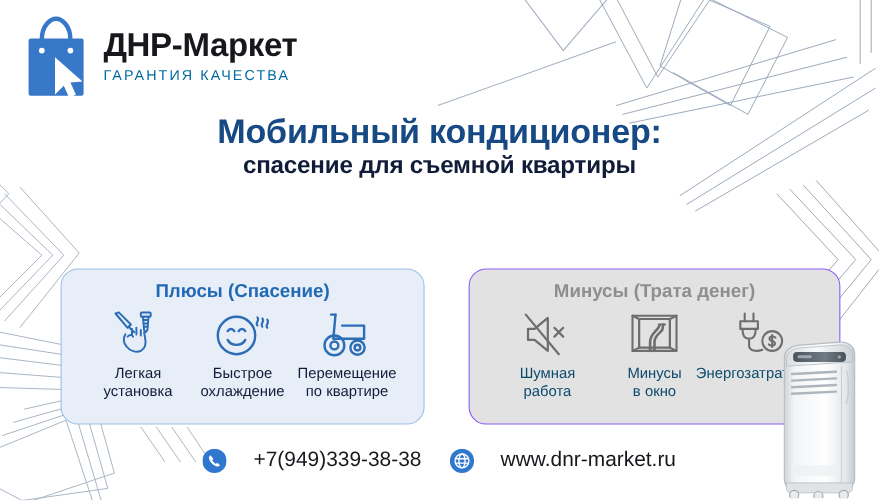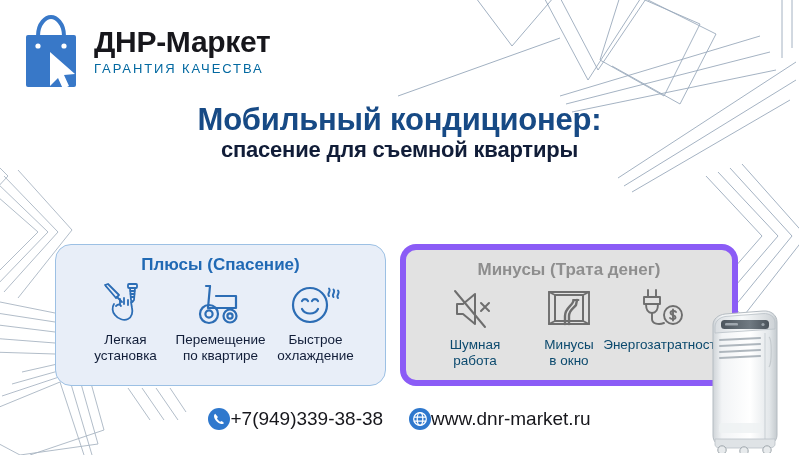--- a/index.html
+++ b/index.html
@@ -102,24 +102,24 @@
     border-radius: 16px;
     box-sizing: border-box;
   }
   .card-pros {
     left: 55px;
     width: 331px;
     background: #e8eef8;
     border: 1px solid #9cc0e4;
   }
   .card-cons {
-    left: 400px;
+    left: 426px;
     width: 338px;
     background: #e2e2e2;
-    border: 6px solid #8b5cf6;
+    border: 1px solid #8b5cf6;
   }
   .card-title {
     text-align: center;
     font-size: 17px;
     font-weight: bold;
     margin-top: 10px;
     white-space: nowrap;
   }
   .card-pros .card-title { color: #2069b4; }
   .card-cons .card-title { color: #8e8e8e; }
@@ -160,21 +160,21 @@
     width: 799px;
     display: flex;
     justify-content: center;
     align-items: center;
     gap: 26px;
     z-index: 3;
   }
   .contact {
     display: flex;
     align-items: center;
-    gap: 0;
+    gap: 24px;
   }
   .contact-text {
     font-size: 19px;
     color: #17171c;
     white-space: nowrap;
   }
   
   .ac-unit {
     position: absolute;
     right: 8px;
@@ -287,46 +287,46 @@
               <path d="M14 24 C16 22, 18 22, 19 24"></path>
             </svg>
           </div>
           <div class="item-label">Легкая
 установка</div>
         </div>
 
         <div class="item">
           <div class="item-icon">
             <svg width="52" height="44" viewBox="0 0 52 44" fill="none" stroke="#2c6db5" stroke-width="2.2" stroke-linecap="round" stroke-linejoin="round" xmlns="http://www.w3.org/2000/svg">
-              <path d="M16 4 L14 26 L42 26 L42 14 L22 14"></path>
-              <path d="M16 4 L12 4"></path>
-              <circle cx="15" cy="32" r="9"></circle>
-              <circle cx="15" cy="32" r="3.6"></circle>
-              <circle cx="36" cy="34" r="6.5"></circle>
-              <circle cx="36" cy="34" r="2.6"></circle>
-            </svg>
-          </div>
-          <div class="item-label">Перемещение
-по квартире</div>
-        </div>
-
-        <div class="item">
-          <div class="item-icon">
-            <svg width="52" height="44" viewBox="0 0 52 44" fill="none" stroke="#2c6db5" stroke-width="2.2" stroke-linecap="round" stroke-linejoin="round" xmlns="http://www.w3.org/2000/svg">
               <circle cx="21" cy="23" r="17"></circle>
               <path d="M13 19 C14.5 16.5, 17.5 16.5, 19 19"></path>
               <path d="M23 19 C24.5 16.5, 27.5 16.5, 29 19"></path>
               <path d="M13 27 C16 33, 26 33, 29 27"></path>
               <path d="M40 14 C37.5 11.5, 42.5 9.5, 40 6.5" stroke-width="1.9"></path>
               <path d="M44.5 15 C42 12.5, 47 10.5, 44.5 7.5" stroke-width="1.9"></path>
               <path d="M49 16 C46.5 13.5, 51.5 11.5, 49 8.5" stroke-width="1.9"></path>
             </svg>
           </div>
           <div class="item-label">Быстрое
 охлаждение</div>
+        </div>
+
+        <div class="item">
+          <div class="item-icon">
+            <svg width="52" height="44" viewBox="0 0 52 44" fill="none" stroke="#2c6db5" stroke-width="2.2" stroke-linecap="round" stroke-linejoin="round" xmlns="http://www.w3.org/2000/svg">
+              <path d="M16 4 L14 26 L42 26 L42 14 L22 14"></path>
+              <path d="M16 4 L12 4"></path>
+              <circle cx="15" cy="32" r="9"></circle>
+              <circle cx="15" cy="32" r="3.6"></circle>
+              <circle cx="36" cy="34" r="6.5"></circle>
+              <circle cx="36" cy="34" r="2.6"></circle>
+            </svg>
+          </div>
+          <div class="item-label">Перемещение
+по квартире</div>
         </div>
 
       </div>
     </div>
 
     <div class="card card-cons">
       <div class="card-title">Минусы (Трата денег)</div>
       <div class="items">
 
         <div class="item">

